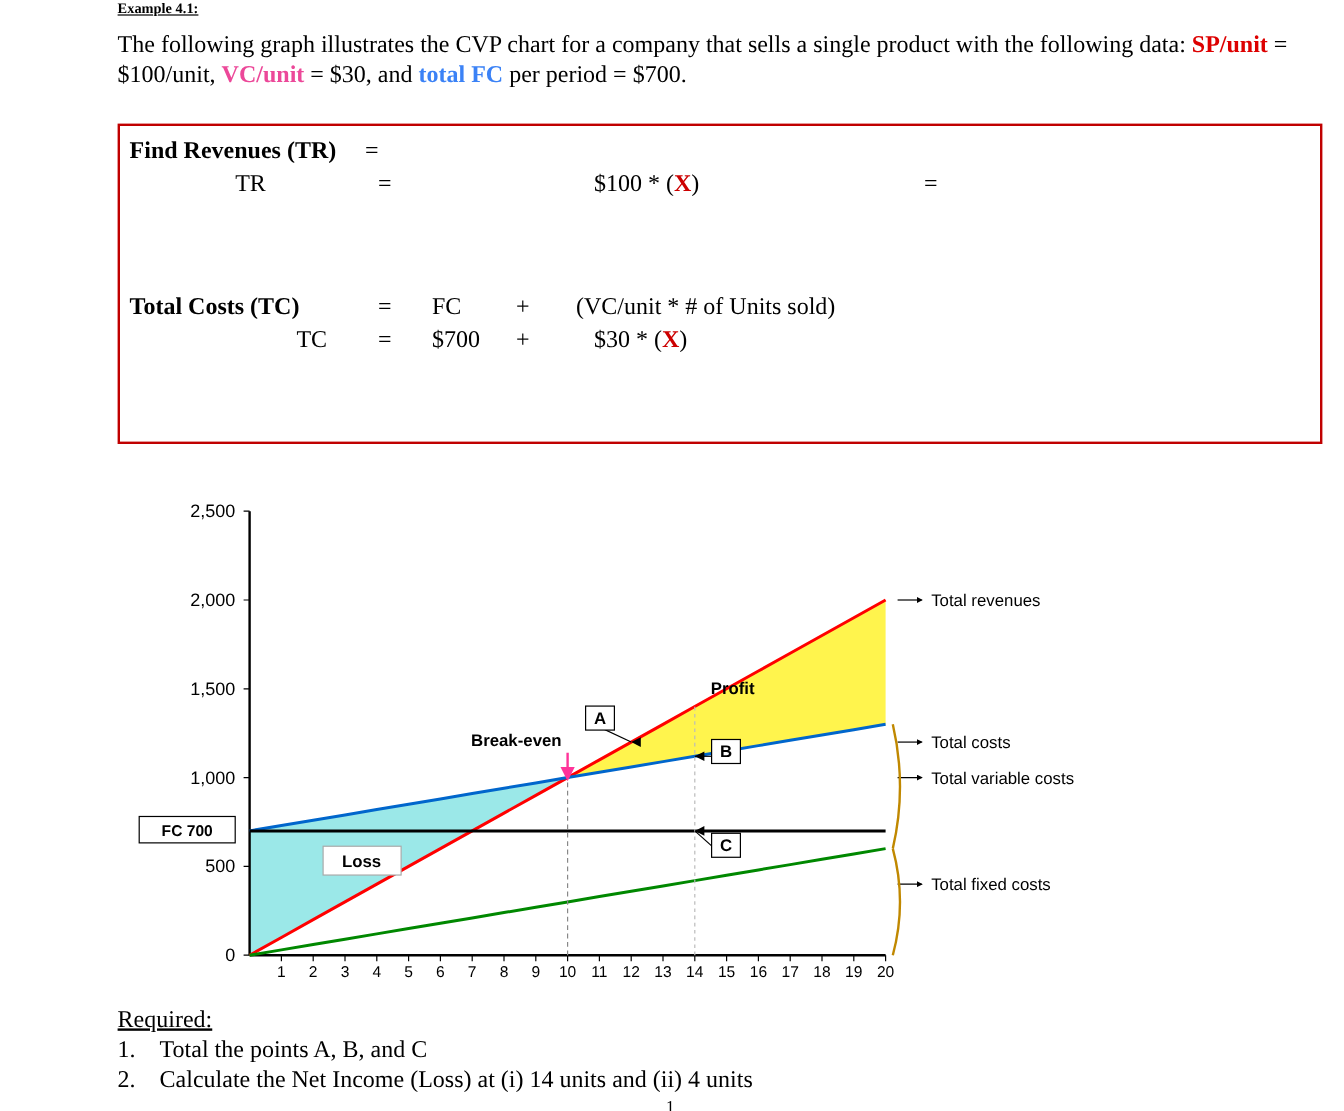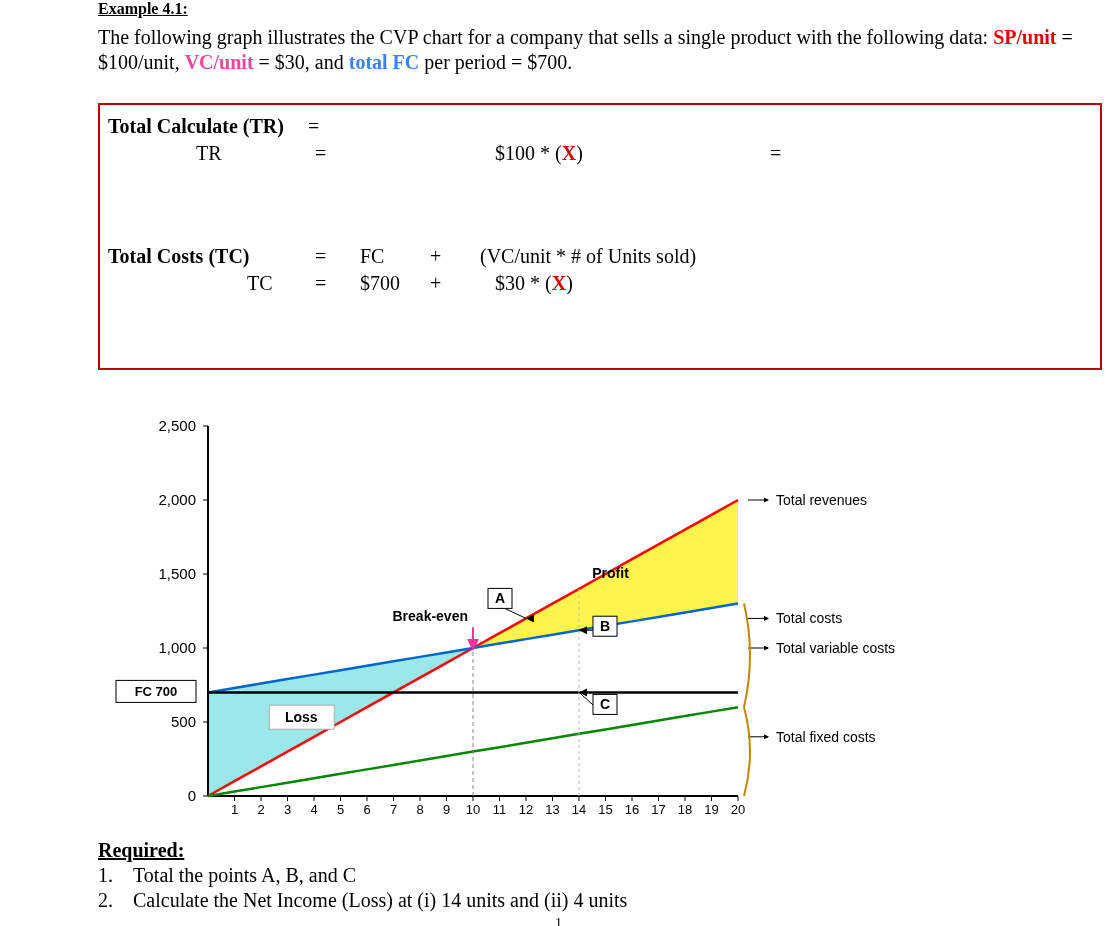--- a/index.html
+++ b/index.html
@@ -9,21 +9,21 @@
     width:1120px;
     height:926px;
     position:relative;
     overflow:hidden;
   }
   .example-title{
     position:absolute;
     left:98px; top:0;
     font-weight:bold;
     text-decoration:underline;
-    font-size:16px;
+    font-size:12px;
   }
   .intro{
     position:absolute;
     left:98px; top:25px;
     width:1020px;
     font-size:20px;
     line-height:25px;
   }
   .sp{color:#dd0000;font-weight:bold;}
   .vc{color:#ec4899;font-weight:bold;}
@@ -51,39 +51,39 @@
   .yt {font:15px sans-serif; fill:#000;}
   .lbl{font:14px sans-serif; fill:#000;}
   .lblb{font:bold 14px sans-serif; fill:#000;}
   .boldsmall{font:bold 13px sans-serif;}
   .required{
     position:absolute;
     left:98px; top:838px;
     font-size:20px;
     line-height:25px;
   }
-  .required .hd{font-weight:bold;text-decoration:underline;}
+  .required .hd{font-weight:normal;text-decoration:underline;}
   .pgnum{
     position:absolute;
     left:555px; top:916px;
     font-size:14px;
   }
 </style>
 </head>
 <body>
 
 <div class="example-title">Example 4.1:</div>
 
 <div class="intro">
   <span>The following graph illustrates the CVP chart for a company that sells a single product with the following data: </span><span class="sp">SP/unit</span><span> = $100/unit, </span><span class="vc">VC/unit</span><span> = $30, and </span><span class="fc">total FC</span><span> per period = $700.</span>
 </div>
 
 <div class="formula-box">
   <div class="formula-row" style="left:8px;top:10px;">
-    <b>Total Calculate (TR)</b>
+    <b>Find Revenues (TR)</b>
     <span style="display:inline-block;width:14px;"></span>
     <span>=</span>
   </div>
 
   <div class="formula-row" style="left:96px;top:37px;">TR</div>
   <div class="formula-row" style="left:215px;top:37px;">=</div>
   <div class="formula-row" style="left:395px;top:37px;">
     <span>$100  *  (</span><span class="x">X</span><span>)</span>
   </div>
   <div class="formula-row" style="left:670px;top:37px;">=</div>

